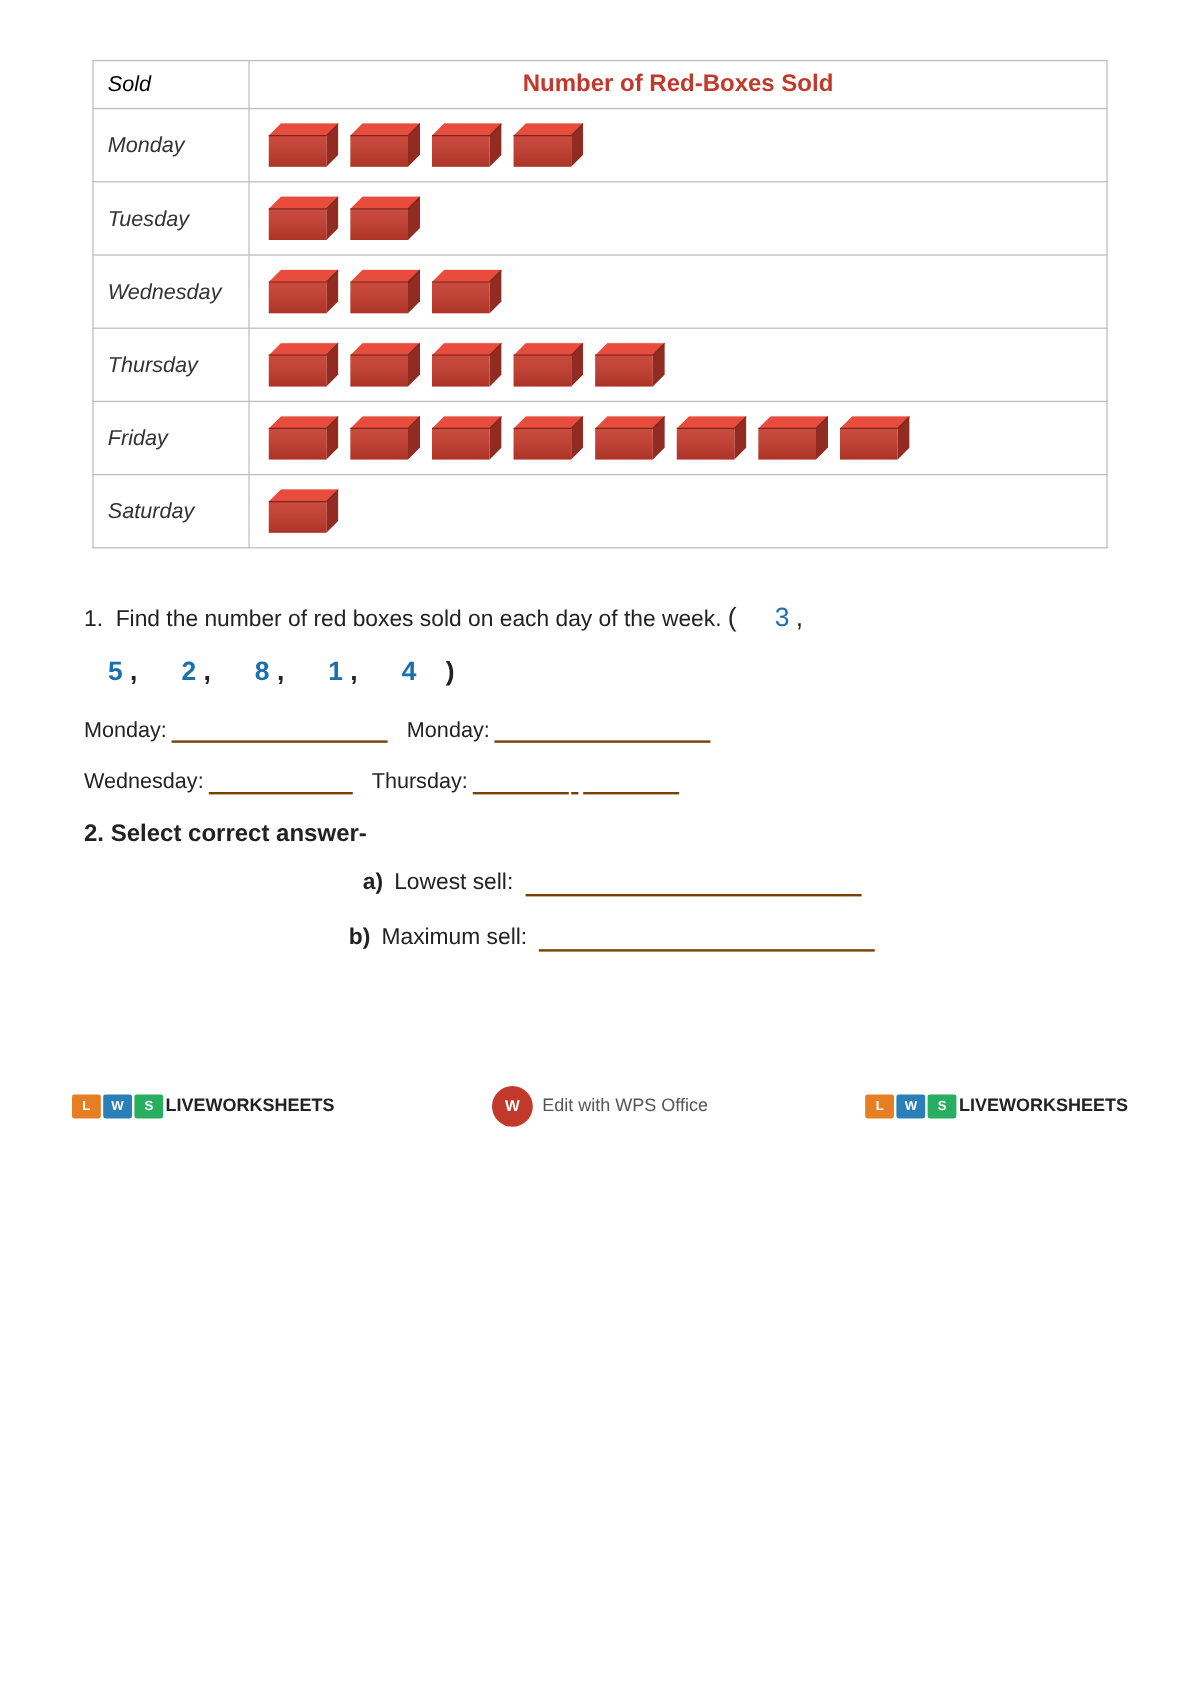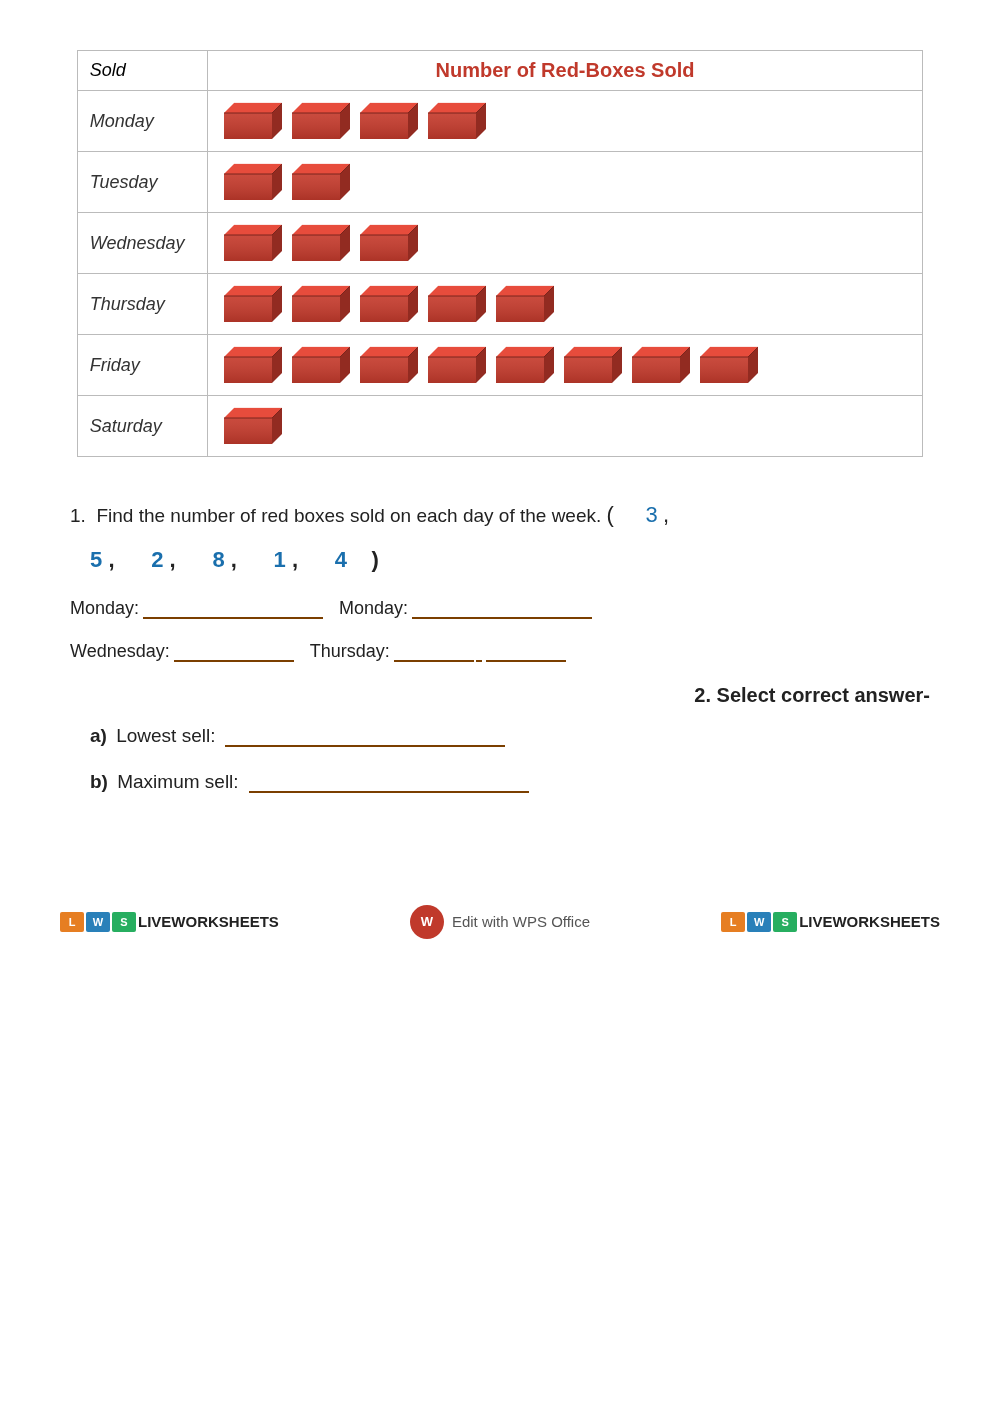--- a/index.html
+++ b/index.html
@@ -122,28 +122,28 @@
     }
 
     .question-2 {
       margin-top: 10px;
     }
     .q2-title {
       font-size: 20px;
       color: #222;
       font-weight: bold;
       margin-bottom: 18px;
-      text-align: right;
     }
     .q2-item {
       display: flex;
       flex-direction: row;
       align-items: flex-end;
       margin-bottom: 24px;
       margin-left: 20px;
+      justify-content: center;
     }
     .q2-label {
       font-size: 19px;
       color: #222;
       white-space: nowrap;
     }
     .q2-letter {
       font-weight: bold;
       margin-right: 4px;
     }

